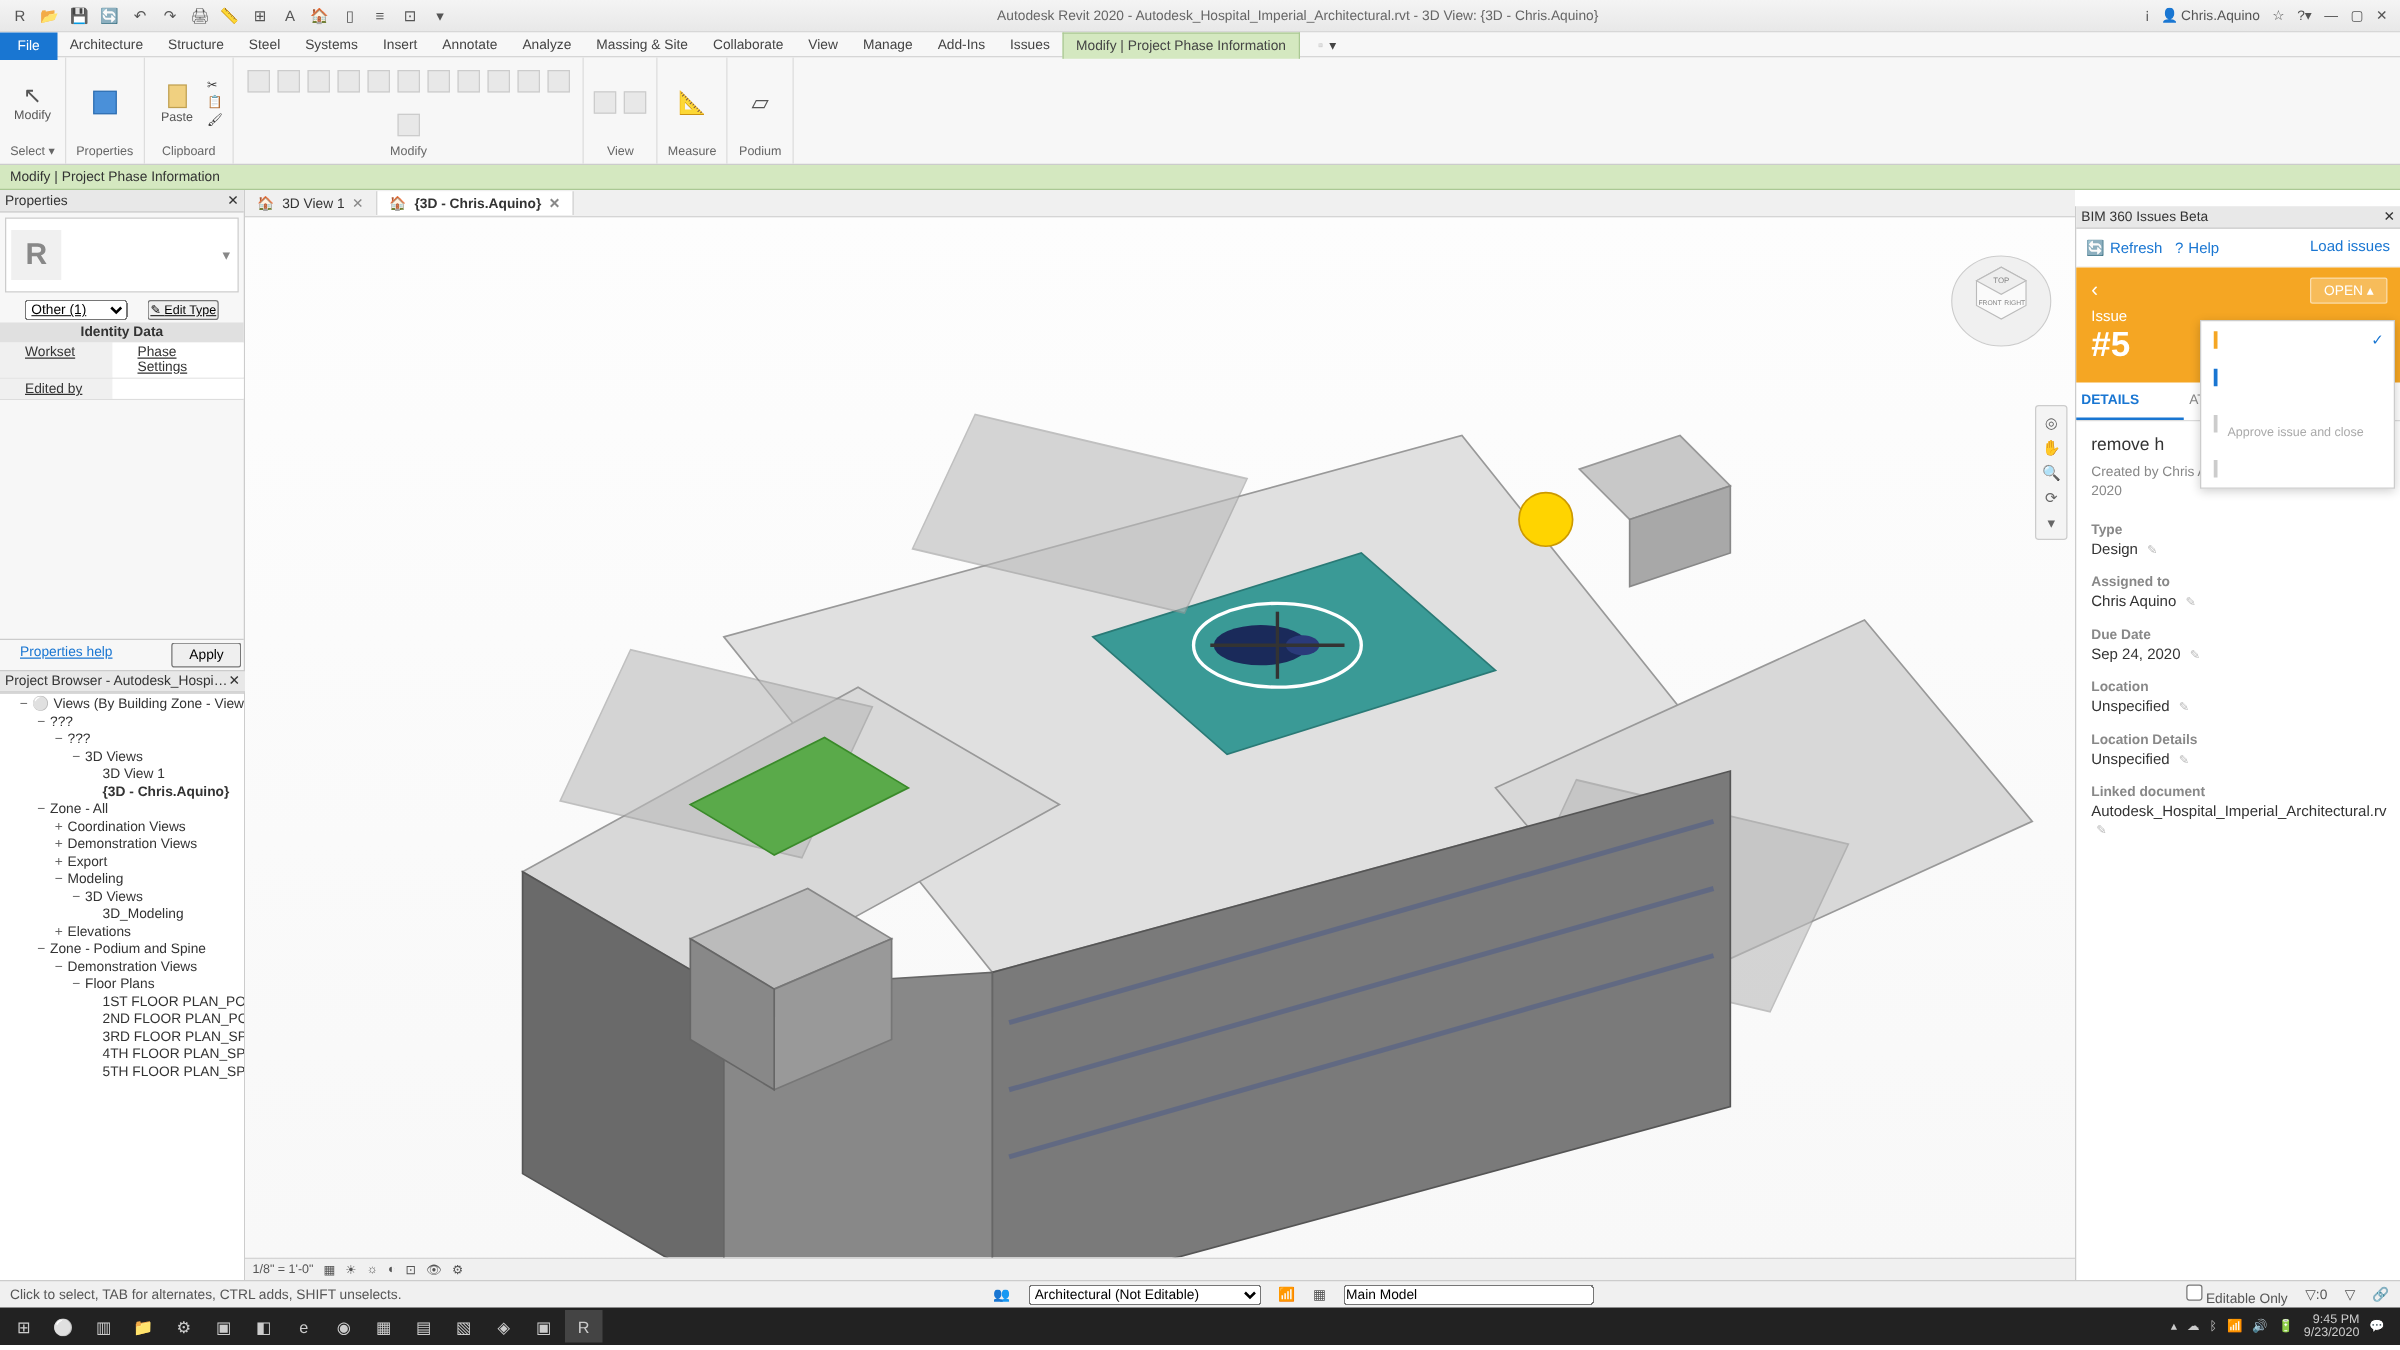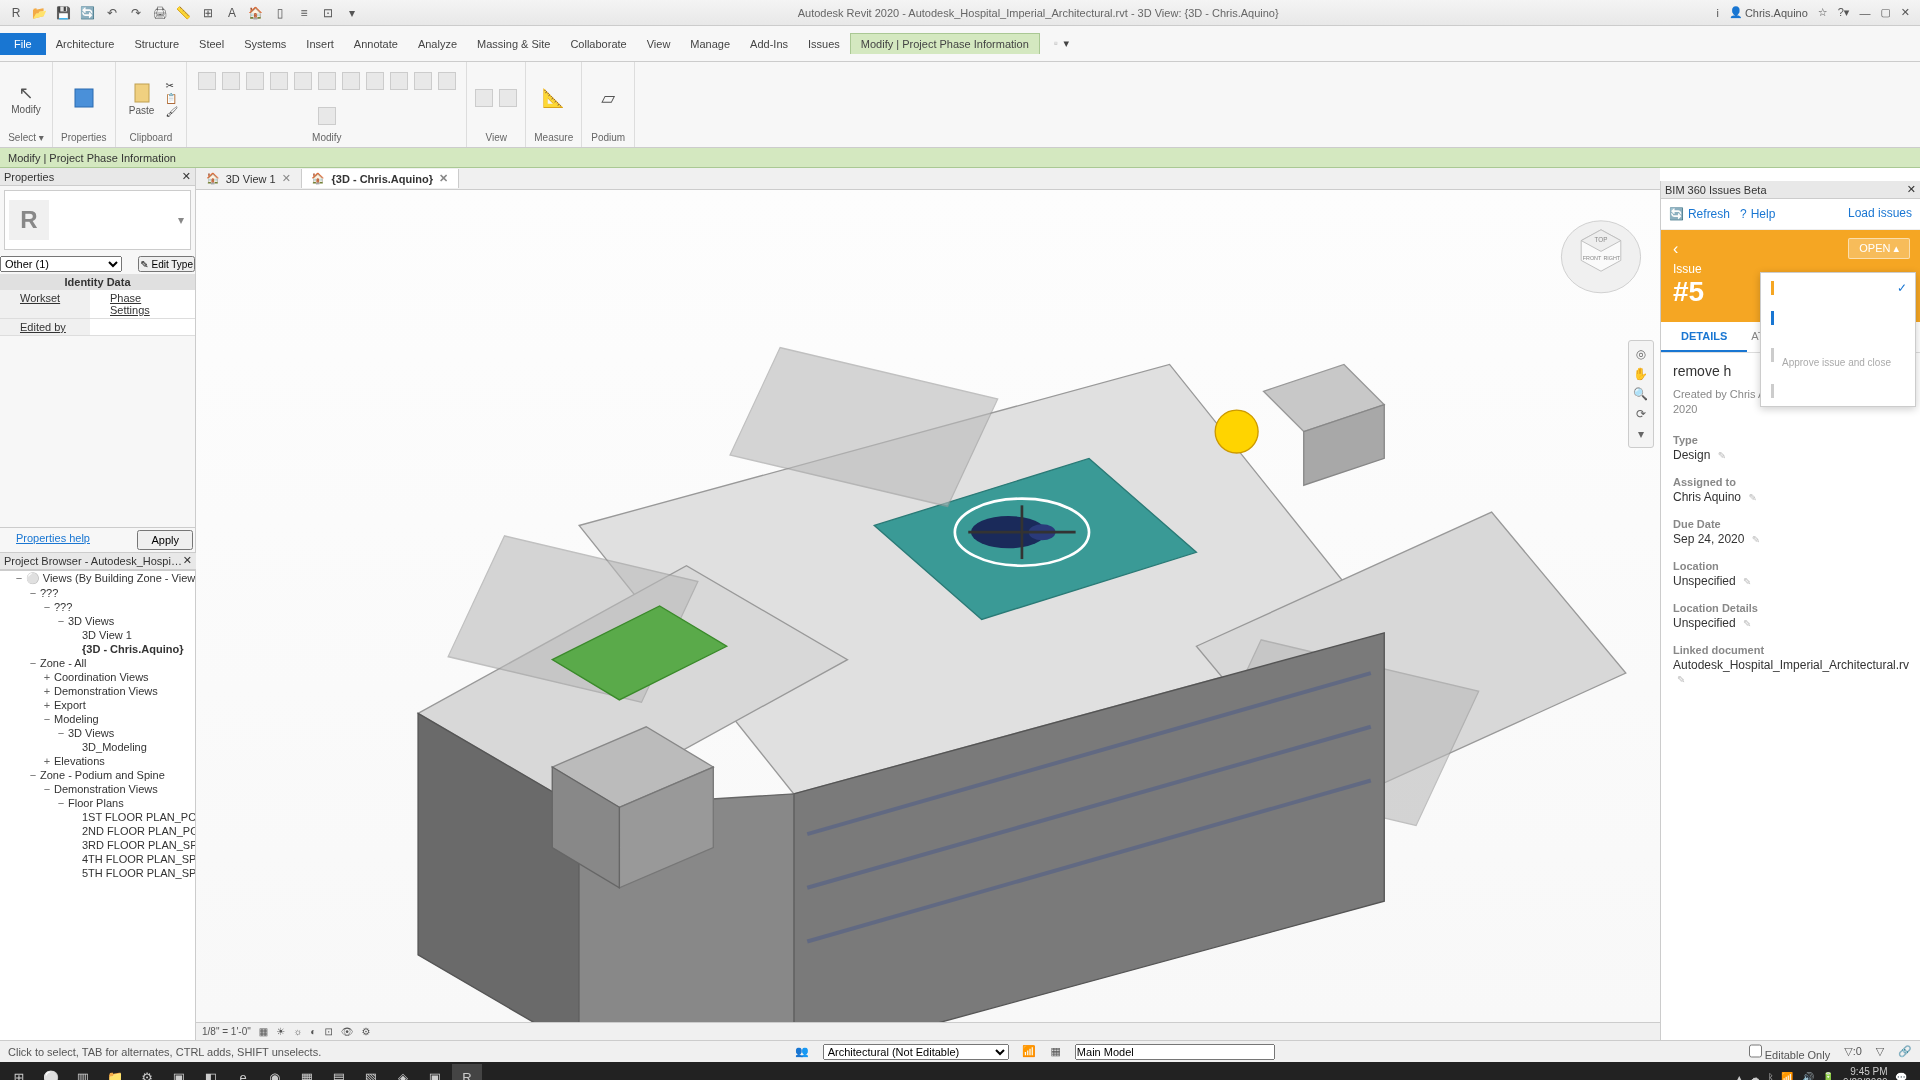--- a/index.html
+++ b/index.html
@@ -7,21 +7,21 @@
 
 
 .titlebar { height: 26px; background: linear-gradient(#f4f4f4,#e8e8e8); display:flex; align-items:center; border-bottom:1px solid #ccc; }
 .titlebar .qat { display:flex; gap:8px; padding-left:8px; align-items:center;}
 .titlebar .qat span { width:16px; height:16px; display:inline-flex; align-items:center; justify-content:center; color:#555; font-size:12px;}
 .titlebar .title { flex:1; text-align:center; font-size:11px; color:#666; }
 .titlebar .right { display:flex; gap:10px; align-items:center; padding-right:10px; color:#555; font-size:11px;}
 .titlebar .right span { display:inline-flex; align-items:center; gap:2px;}
 
 
-.ribbon-tabs { height:36px; background:#f7f7f7; display:flex; align-items:center; border-bottom:1px solid #ccc; }
+.ribbon-tabs { height:20px; background:#f7f7f7; display:flex; align-items:flex-start; border-bottom:1px solid #ccc; }
 .ribbon-tabs .tab { padding:4px 10px; font-size:11px; color:#444; cursor:pointer; }
 .ribbon-tabs .tab.file { background:#1976d2; color:#fff; padding:5px 14px;}
 .ribbon-tabs .tab.active { background:#d4e8c0; border:1px solid #aac894; border-bottom:none;}
 
 
 .ribbon { height:86px; background:#f7f7f7; border-bottom:1px solid #ccc; display:flex; }
 .ribbon-group { border-right:1px solid #ddd; padding:4px 8px; display:flex; flex-direction:column; justify-content:space-between; align-items:center;}
 .ribbon-group .icons { display:flex; gap:6px; flex-wrap:wrap; align-items:center; justify-content:center; flex:1;}
 .ribbon-group .icons .big { width:36px; height:40px; display:flex; flex-direction:column; align-items:center; justify-content:center; font-size:10px; color:#555;}
 .ribbon-group .icons .small { width:18px; height:18px; background:#e8e8e8; border:1px solid #ccc;}
@@ -39,21 +39,21 @@
 .prop-panel { width:196px; border-right:1px solid #ccc; background:#f7f7f7; display:flex; flex-direction:column;}
 .panel-header { height:18px; background:#e8e8e8; border-bottom:1px solid #ccc; display:flex; align-items:center; justify-content:space-between; padding:0 4px; font-size:11px;}
 .panel-header .close { cursor:pointer;}
 .prop-preview { height:60px; background:#fff; border:1px solid #ccc; margin:4px; display:flex; align-items:center; justify-content:flex-start;}
 .prop-preview .logo { width:40px; height:40px; background:#f0f0f0; margin:4px; display:flex; align-items:center; justify-content:center; font-size:24px; font-weight:bold; color:#888;}
 .prop-row { display:flex; border-bottom:1px solid #ddd; font-size:11px;}
 .prop-row > div { padding:2px 20px;text-decoration:underline;}
 .prop-row .k { width:90px; background:#f0f0f0;}
 .prop-row .v { flex:1; background:#fff;}
 .prop-section { background:#e0e0e0; font-size:11px; padding:2px 4px; font-weight:bold;text-align:center;}
-.prop-dropdown { margin:2px 0; display:flex; gap:16px;}
+.prop-dropdown { margin:2px 20px; display:flex; gap:16px;text-decoration:underline;}
 .prop-dropdown select { flex:1; font-size:11px;}
 .prop-bottom { margin-top:auto; display:flex; border-top:1px solid #ccc;}
 .prop-bottom a { flex:1; padding:4px; font-size:11px; color:#1976d2; text-decoration:underline;margin-left:12px;}
 .prop-bottom button { padding:2px 12px; font-size:11px; margin:2px;}
 
 
 .browser { width:196px; border-right:1px solid #ccc; border-top:1px solid #ccc; background:#fff; overflow:auto; font-size:11px;}
 .browser ul { list-style:none; }
 .browser li { padding:1px 2px; white-space:nowrap; cursor:pointer;}
 .browser li.bold { font-weight:bold;}
@@ -84,21 +84,21 @@
 
 .bim-panel { width:260px; border-left:1px solid #ccc; background:#fff; display:flex; flex-direction:column; font-size:12px; position:relative;margin-top:13px;}
 .bim-toolbar { display:flex; align-items:center; gap:10px; padding:8px 8px; border-bottom:1px solid #eee;}
 .bim-toolbar .item { display:flex; align-items:center; gap:4px; color:#1976d2; font-size:12px; cursor:pointer;}
 .issue-header { background:#f5a623; color:#fff; padding:10px 12px 14px; position:relative;}
 .issue-header .back { font-size:16px; cursor:pointer;}
 .issue-header .status-btn { position:absolute; top:8px; right:10px; background:rgba(255,255,255,.25); border:1px solid rgba(255,255,255,.5); color:#fff; padding:3px 10px; font-size:11px; border-radius:2px; cursor:pointer;}
 .issue-header .label { font-size:12px; margin-top:4px;}
 .issue-header .num { font-size:28px; font-weight:bold;}
 .issue-tabs { display:flex; border-bottom:1px solid #ddd;}
-.issue-tabs .t { flex:1; text-align:center; padding:8px 4px; font-size:11px; color:#888; cursor:pointer;}
+.issue-tabs .t { flex:1; padding:8px 4px; font-size:11px; color:#888; cursor:pointer;}
 .issue-tabs .t.active { color:#1976d2; font-weight:bold; border-bottom:2px solid #1976d2;}
 .issue-body { padding:10px 12px; overflow:auto; flex:1;}
 .issue-body .title { font-size:14px; color:#333; margin-bottom:8px;}
 .issue-body .meta { font-size:11px; color:#888; margin-bottom:16px; line-height:1.4;}
 .field { margin-bottom:14px;}
 .field .fl { font-size:11px; color:#888; font-weight:bold; margin-bottom:2px;}
 .field .fv { font-size:12px; color:#333;}
 .field .fv .edit { color:#bbb; margin-left:4px; font-size:10px;}
 
 

